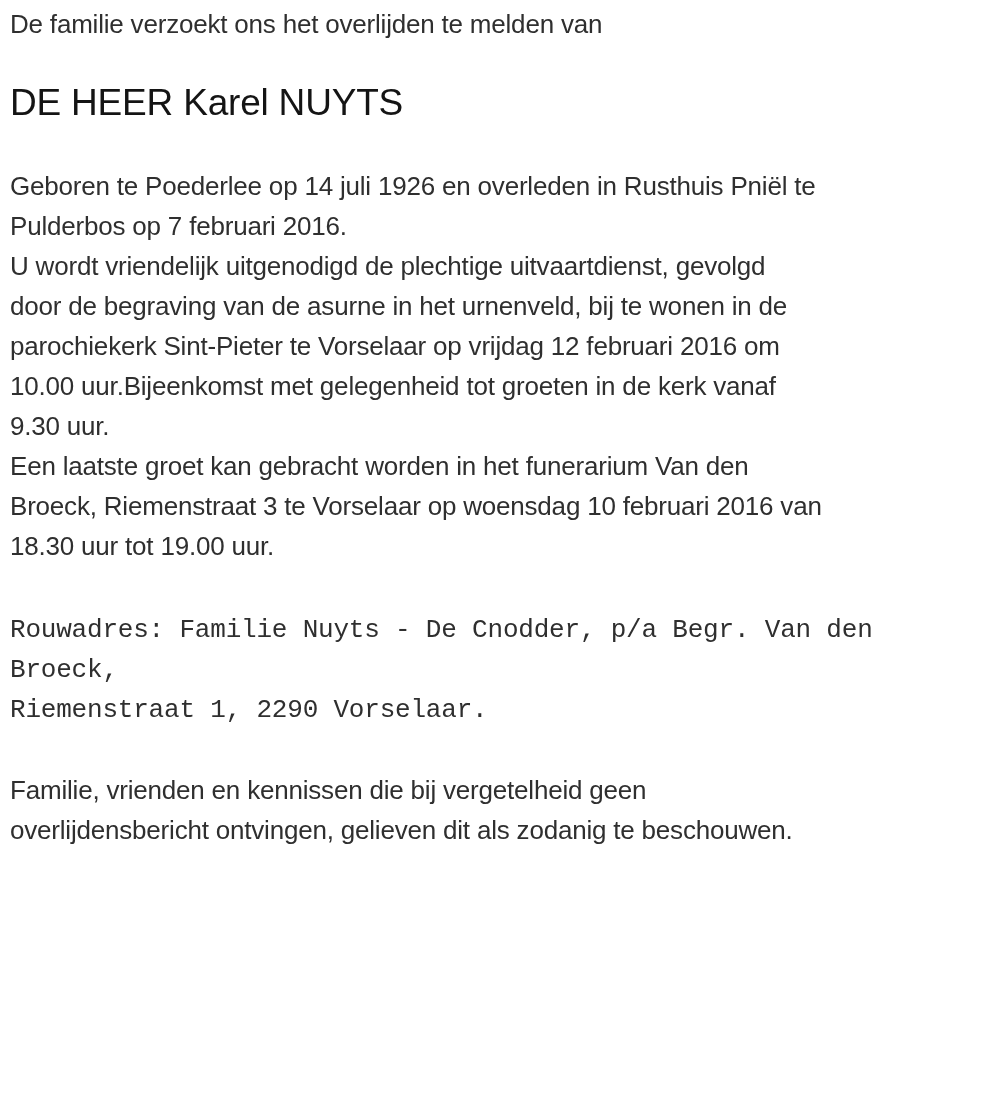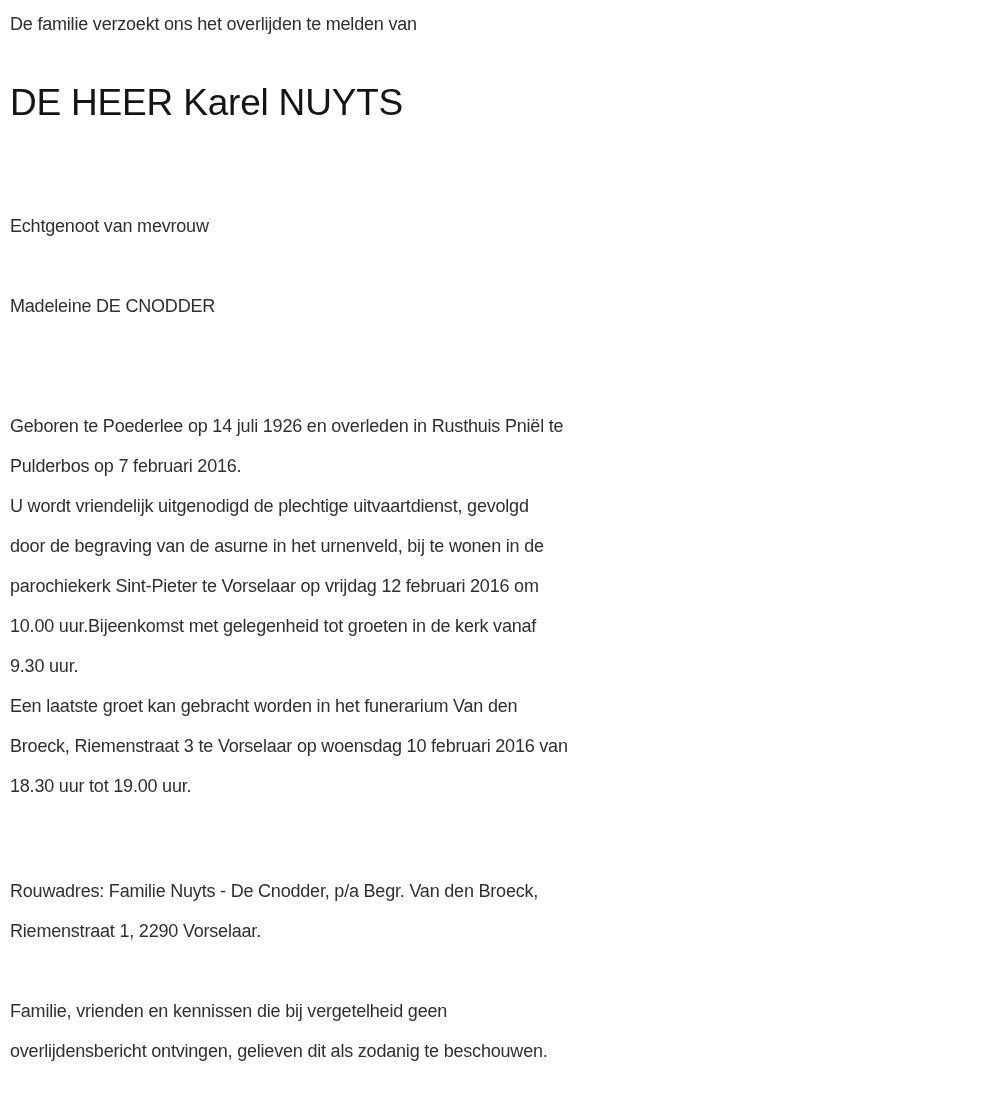--- a/index.html
+++ b/index.html
@@ -16,21 +16,21 @@
   }
   .page {
     box-sizing: border-box;
     width: 1000px;
     height: 1110px;
     padding: 4px 10px 0 10px;
     background: #ffffff;
   }
   .line, .block {
     margin: 0;
-    font-size: 18px;
+    font-size: 26px;
     line-height: 40px;
     letter-spacing: -0.2px;
     white-space: pre-line;
     color: #2f2f2f;
   }
   h1.deceased-name {
     margin: 36px 0 0 0;
     font-size: 37px;
     line-height: 46px;
     font-weight: 400;
@@ -38,40 +38,37 @@
     color: #141414;
     white-space: pre-line;
   }
   .profession {
     margin-top: 8px;
   }
   .block {
     margin-top: 40px;
   }
   .mourning-address {
-    margin-top: 65px;
+    margin-top: 44px;
+    font-family: Liberation Mono, monospace;
   }
   .spouse-block p {
     margin: 0;
   }
 </style>
 </head>
 <body>
 
 <div class="page">
 
   <p class="line intro">De familie verzoekt ons het overlijden te melden van</p>
 
   <h1 class="deceased-name">DE HEER Karel NUYTS</h1>
 
 
-  <div class="block spouse-block">
-    <p class="line">Echtgenoot van mevrouw</p>
-    <p class="line">Madeleine DE CNODDER</p>
-  </div>
 
   <p class="block announcement">Geboren te Poederlee op 14 juli 1926 en overleden in Rusthuis Pniël te
 Pulderbos op 7 februari 2016.
 U wordt vriendelijk uitgenodigd de plechtige uitvaartdienst, gevolgd
 door de begraving van de asurne in het urnenveld, bij te wonen in de
 parochiekerk Sint-Pieter te Vorselaar op vrijdag 12 februari 2016 om
 10.00 uur.Bijeenkomst met gelegenheid tot groeten in de kerk vanaf
 9.30 uur.
 Een laatste groet kan gebracht worden in het funerarium Van den
 Broeck, Riemenstraat 3 te Vorselaar op woensdag 10 februari 2016 van

